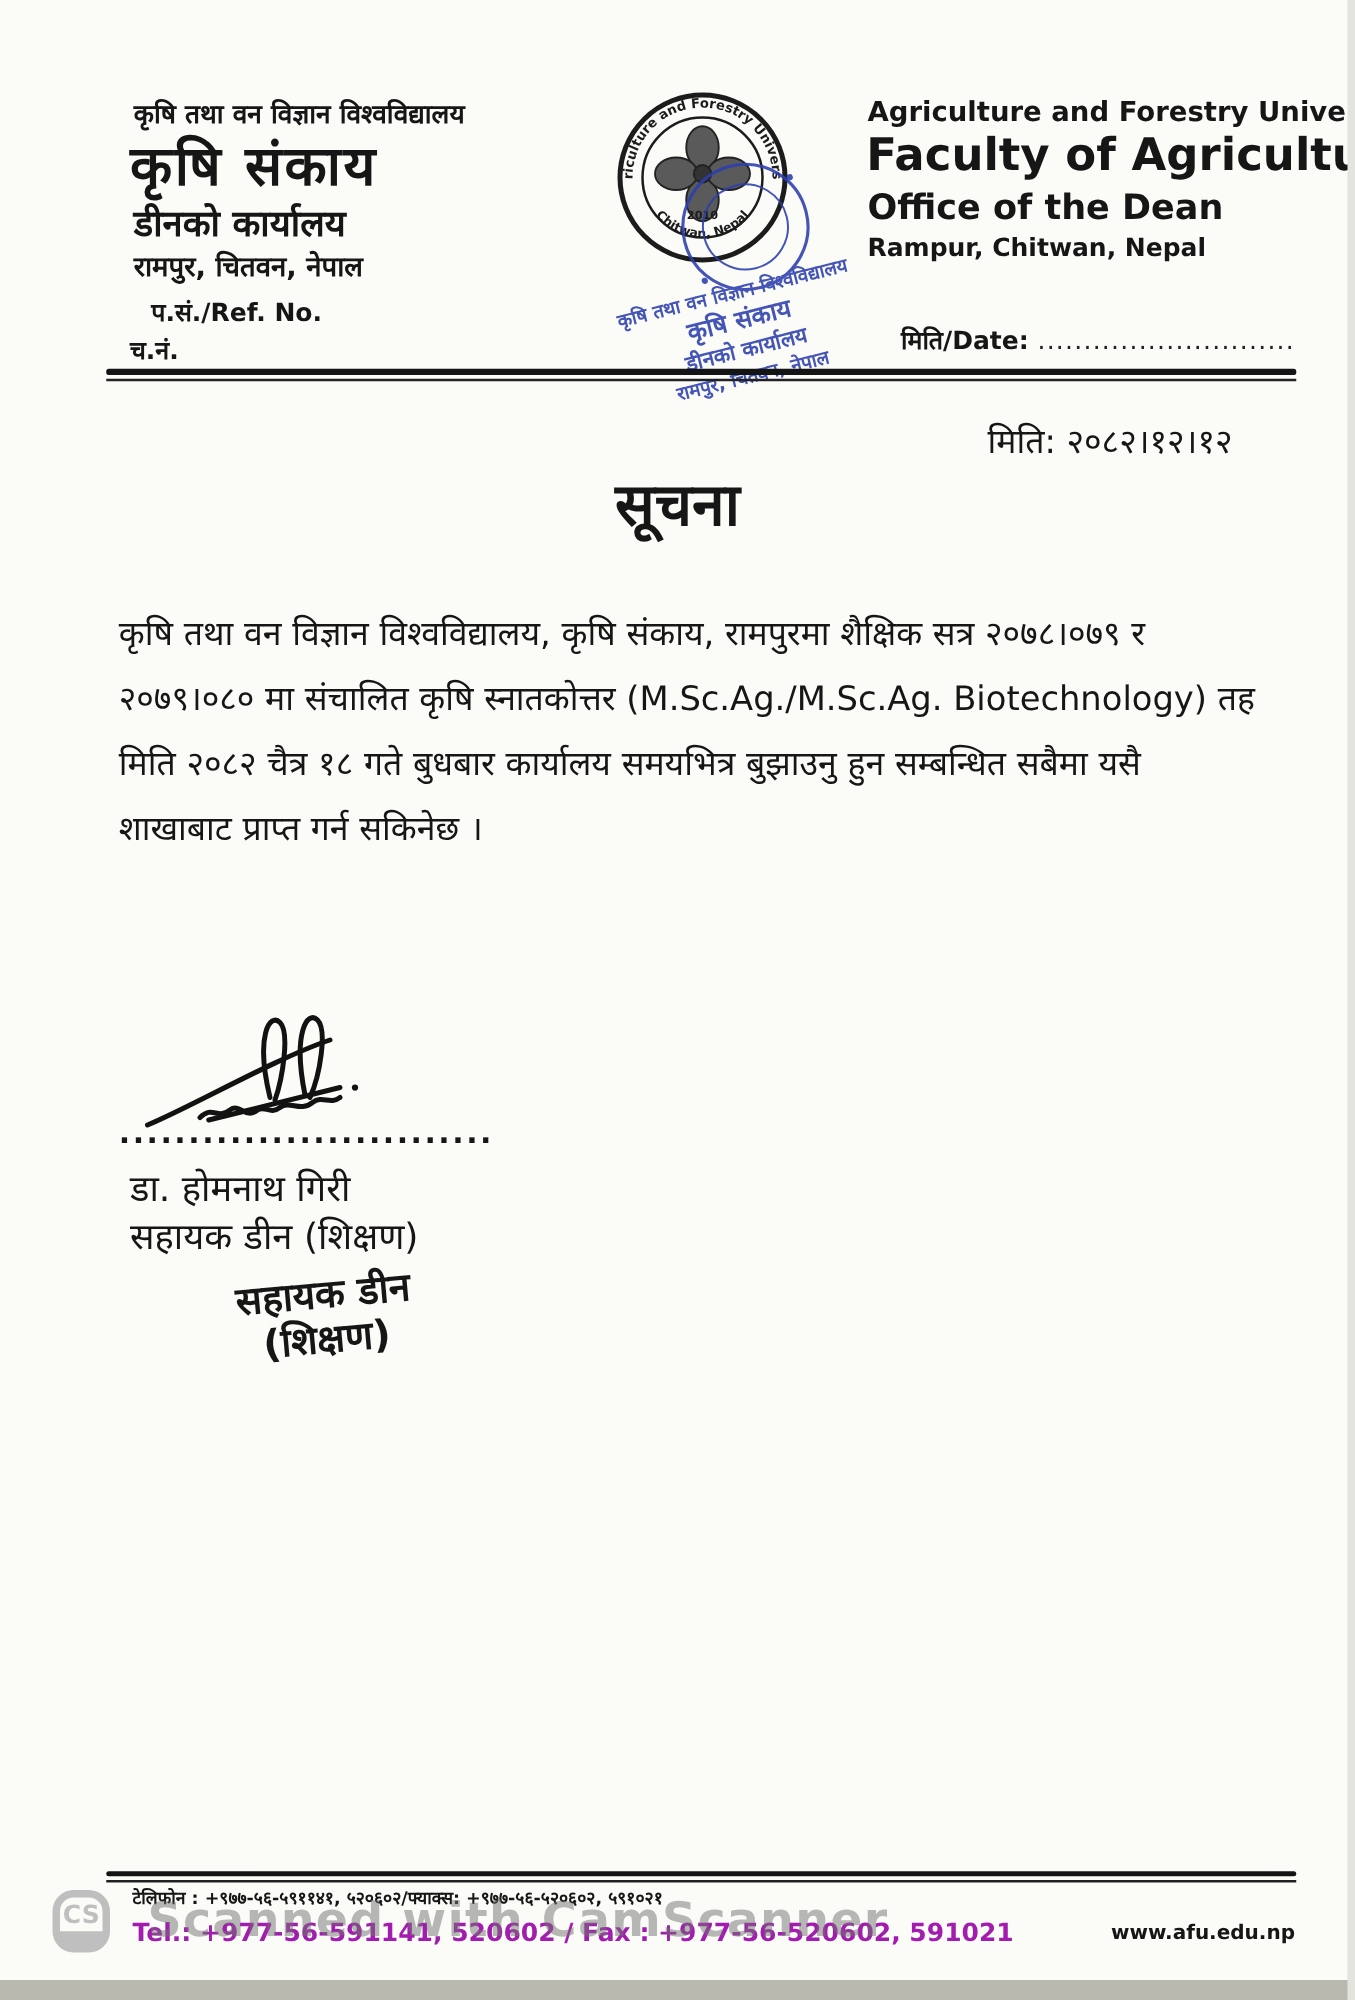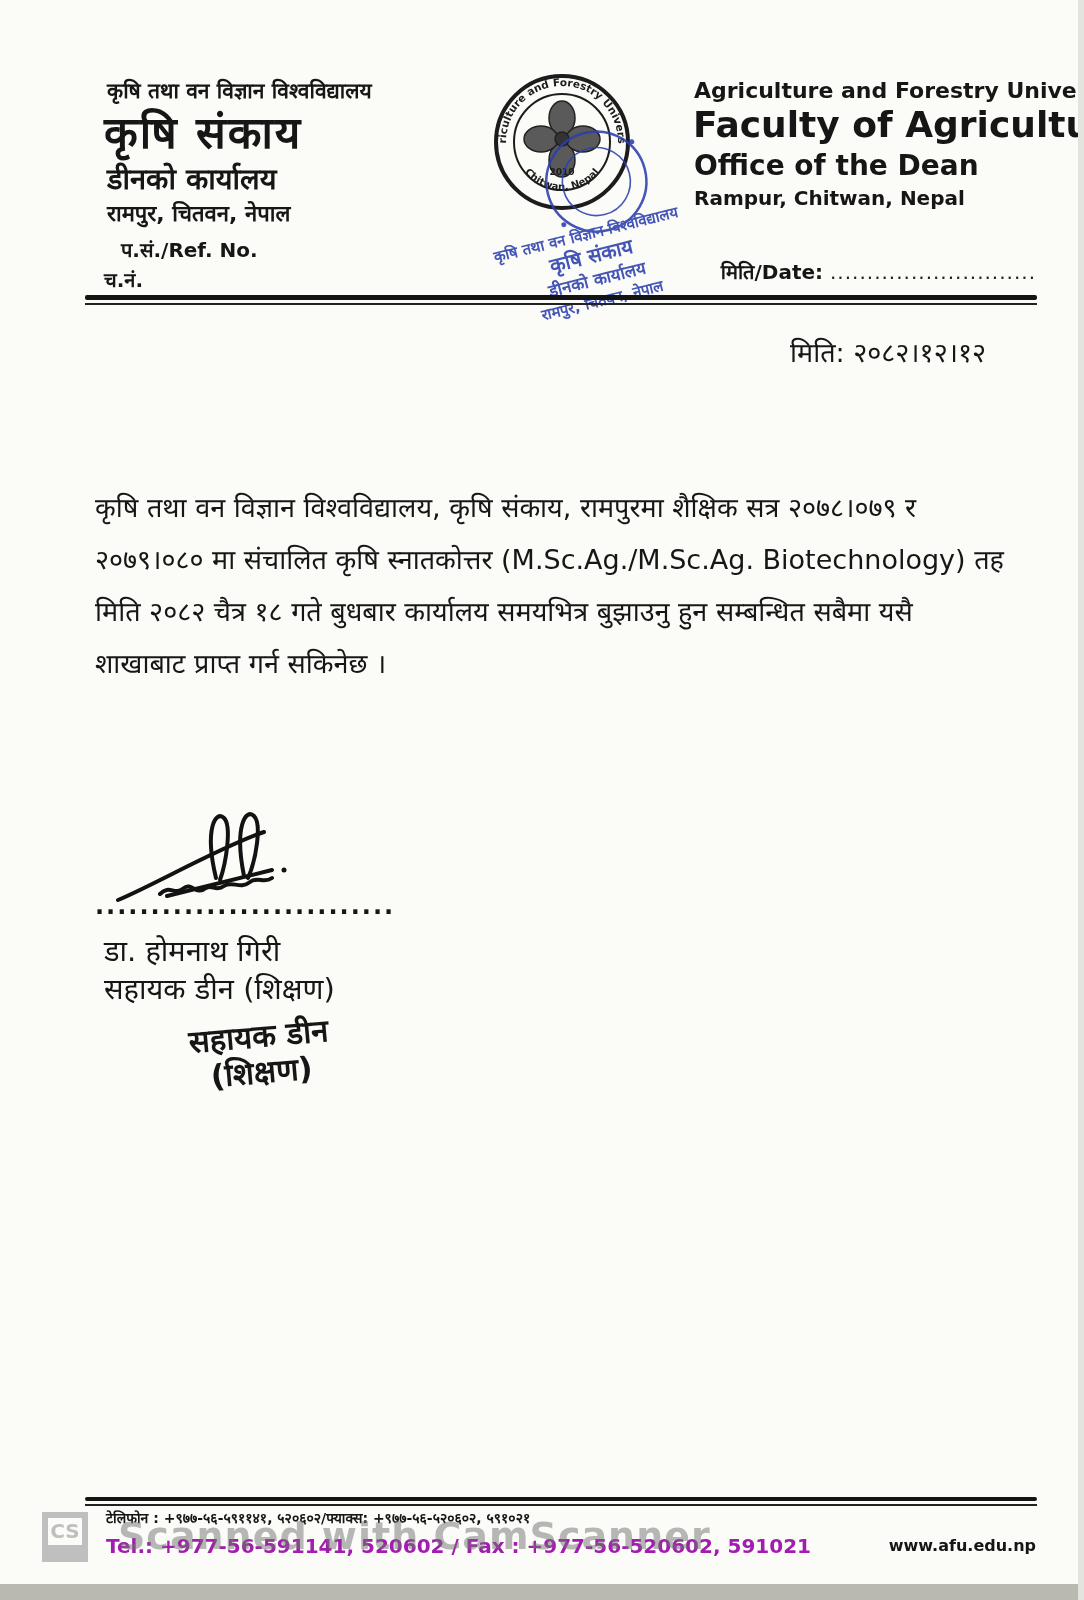--- a/index.html
+++ b/index.html
@@ -64,21 +64,21 @@
 
   
   .phone-np { left: 106px; top: 1508px; font-size: 14px; font-weight: bold; }
   .phone-en { left: 106px; top: 1534px; font-size: 20px; font-weight: bold; color: #a21caf; }
   .website  { right: 48px; top: 1536px; font-size: 16px; font-weight: bold; }
 
   
   .watermark { left: 118px; top: 1514px; font-size: 38px; font-weight: bold;
                color: #737373; opacity: 0.5; letter-spacing: 1px; }
   .cs-badge { position: absolute; left: 42px; top: 1512px; width: 46px; height: 50px;
-              border: 6px solid #bcbcbc; border-radius: 0; opacity: 0.95; }
+              border: 6px solid #bcbcbc; border-radius: 17px; opacity: 0.95; }
   .cs-badge .cs-text { position: absolute; left: 0; top: 1px; width: 100%; text-align: center;
               font-size: 20px; font-weight: bold; color: #bcbcbc; }
   .cs-badge .cs-bar { position: absolute; left: -2px; bottom: -2px; width: 38px; height: 13px;
               background: #bcbcbc; border-radius: 2px 2px 5px 5px; }
 
   .bottom-strip { position: absolute; left: 0; bottom: 0; width: 100%; height: 16px;
               background: #b9b9af; }
   .right-shade { position: absolute; right: 0; top: 0; width: 6px; height: 100%;
               background: #e4e4de; }
 </style>
@@ -140,20 +140,21 @@
     <span class="dots">............................</span>
   </div>
 
   <div class="rule header-rule">
     <div class="thick"></div>
       <div class="thin"></div>
   </div>
 
   <div class="abs letter-date">मिति: २०८२।१२।१२</div>
 
+  <div class="letter-title">सूचना</div>
 
   <div class="body-text">
     <div>कृषि तथा वन विज्ञान विश्वविद्यालय, कृषि संकाय, रामपुरमा शैक्षिक सत्र २०७८।०७९ र</div>
     <div>२०७९।०८० मा संचालित कृषि स्नातकोत्तर (M.Sc.Ag./M.Sc.Ag. Biotechnology) तह</div>
     <div>मिति २०८२ चैत्र १८ गते बुधबार कार्यालय समयभित्र बुझाउनु हुन सम्बन्धित सबैमा यसै</div>
     <div>शाखाबाट प्राप्त गर्न सकिनेछ ।</div>
   </div>
 
   <svg class="abs sig-svg" width="200" height="100" viewBox="0 0 200 100" xmlns="http://www.w3.org/2000/svg">
     <g fill="none" stroke="#121212" stroke-width="4" stroke-linecap="round">

